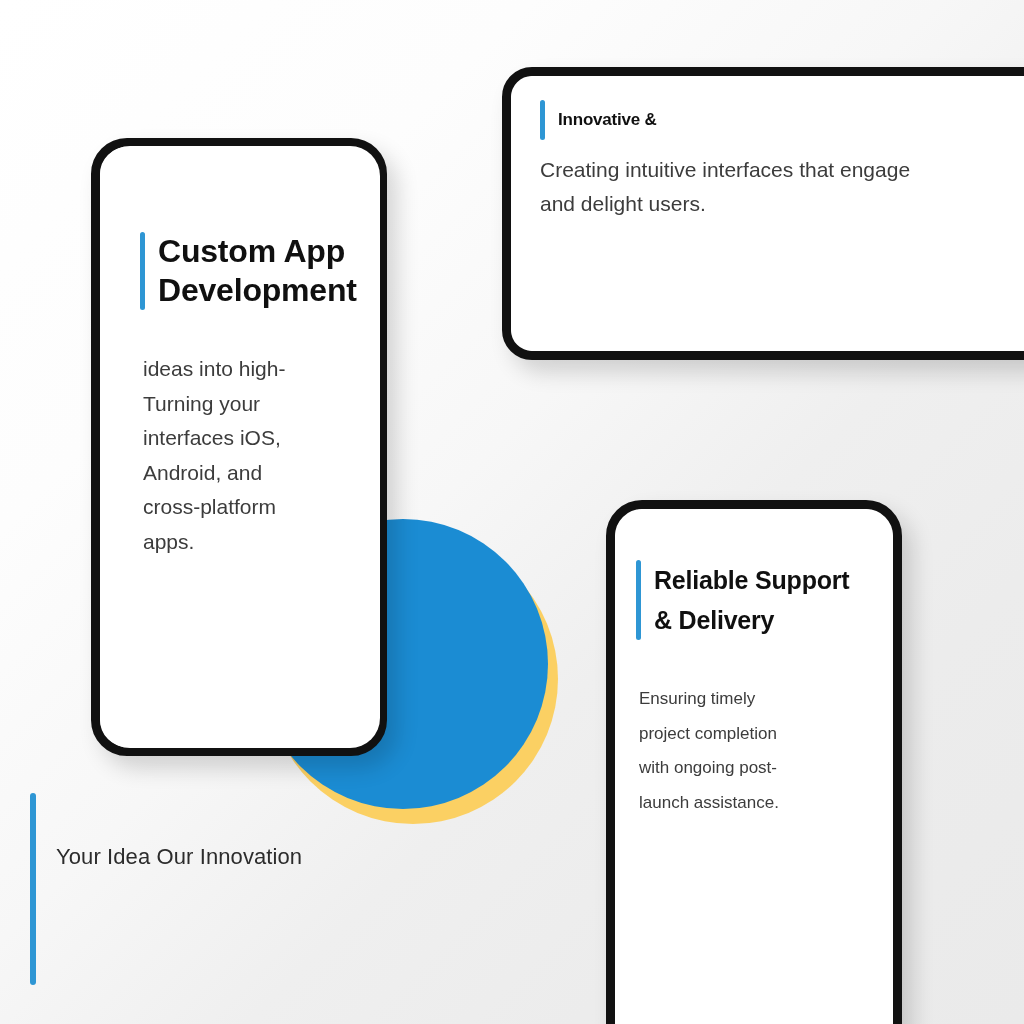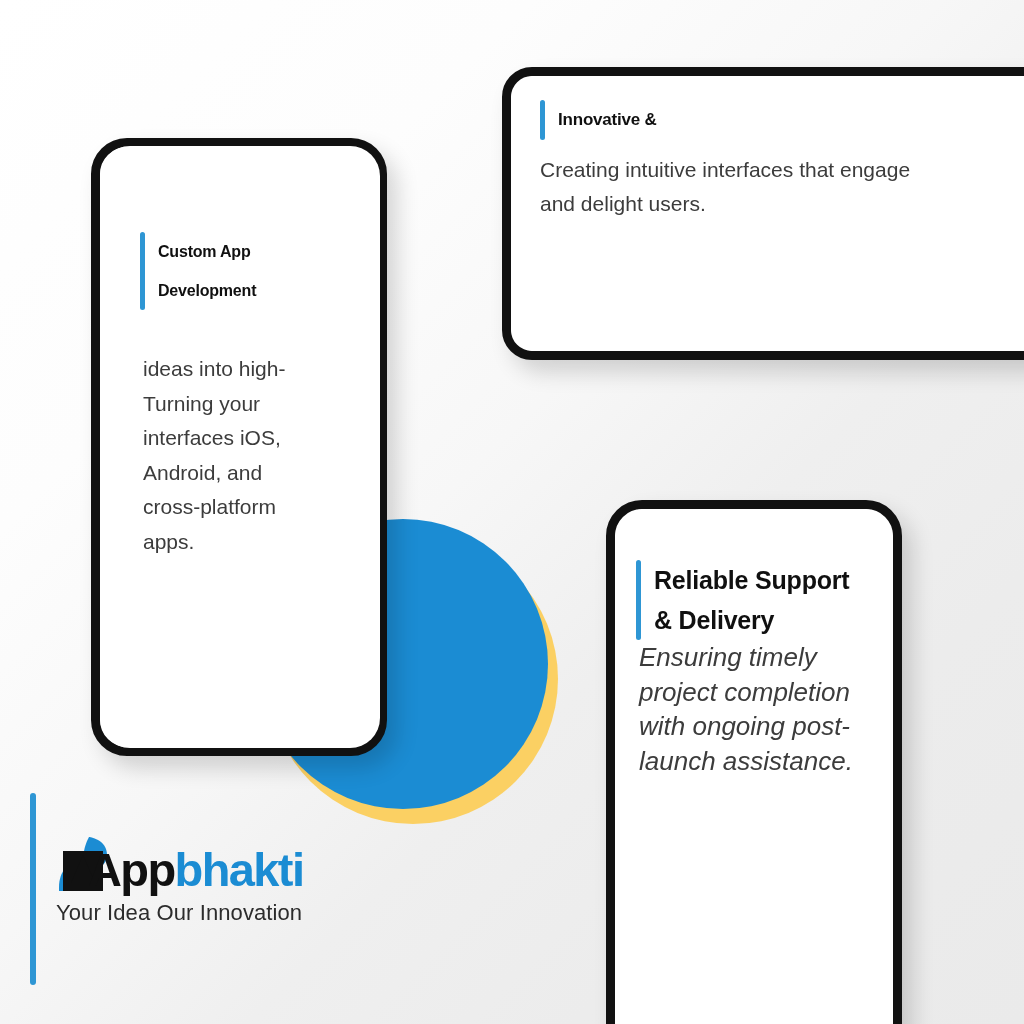--- a/index.html
+++ b/index.html
@@ -135,32 +135,32 @@
     letter-spacing: -0.2px;
   }
   .card-body {
     font-family: "Liberation Sans", sans-serif;
     font-weight: 400;
     color: #3c3c3c;
   }
 
   
   .c1 { left: 140px; top: 232px; width: 210px; }
-  .c1 .card-title { font-size: 16px; line-height: 39px; }
+  .c1 .card-title { font-size: 32px; line-height: 39px; }
   .c1 .card-body  { font-size: 21px; line-height: 34.5px; margin-top: 42px; margin-left: 3px; }
 
   
   .c2 { left: 540px; top: 100px; width: 470px; }
   .c2 .card-title { font-size: 17px; line-height: 40px; }
   .c2 .card-body  { font-size: 21px; line-height: 34px; margin-top: 13px; }
 
   
   .c3 { left: 636px; top: 560px; width: 250px; }
   .c3 .card-title { font-size: 25px; line-height: 40px; }
-  .c3 .card-body  { font-size: 26px; line-height: 34.5px; margin-left: 3px; font-style: italic; }
+  .c3 .card-body  { font-size: 17px; line-height: 34.5px; margin-top: 42px; margin-left: 3px; }
 
   
   .brand {
     position: absolute;
     left: 30px;
     top: 793px;
     z-index: 8;
     display: flex;
     align-items: stretch;
   }
@@ -268,34 +268,17 @@
       <div>Ensuring timely</div>
       <div>project completion</div>
       <div>with ongoing post-</div>
       <div>launch assistance.</div>
     </div>
   </div>
 
   <div class="brand">
     <div class="brand-rule"></div>
     <div class="brand-inner">
-      <div class="logo-row">
-        <div class="logo-mark">
-          <svg width="62" height="56" viewBox="0 0 62 56" xmlns="http://www.w3.org/2000/svg">
-
-            <path d="M34 0 C34 0 52 2 52 18 C52 30 40 33 28 33 C28 33 26 14 34 0 Z" fill="#1b8cd3"></path>
-
-            <path d="M4 50 C4 34 14 24 26 22 L26 54 L4 54 Z" fill="#1b8cd3"></path>
-
-            <rect x="8" y="14" width="40" height="40" fill="#111111"></rect>
-
-            <path d="M28 18 L40 46 L16 46 Z" fill="#111111"></path>
-          </svg>
-        </div>
-        <div class="logo-word">
-          <span class="w-dark">App</span><span class="w-blue">bhakti</span>
-        </div>
-      </div>
       <div class="tagline">Your Idea Our Innovation</div>
     </div>
   </div>
 
 </div>
 
 </body></html>

